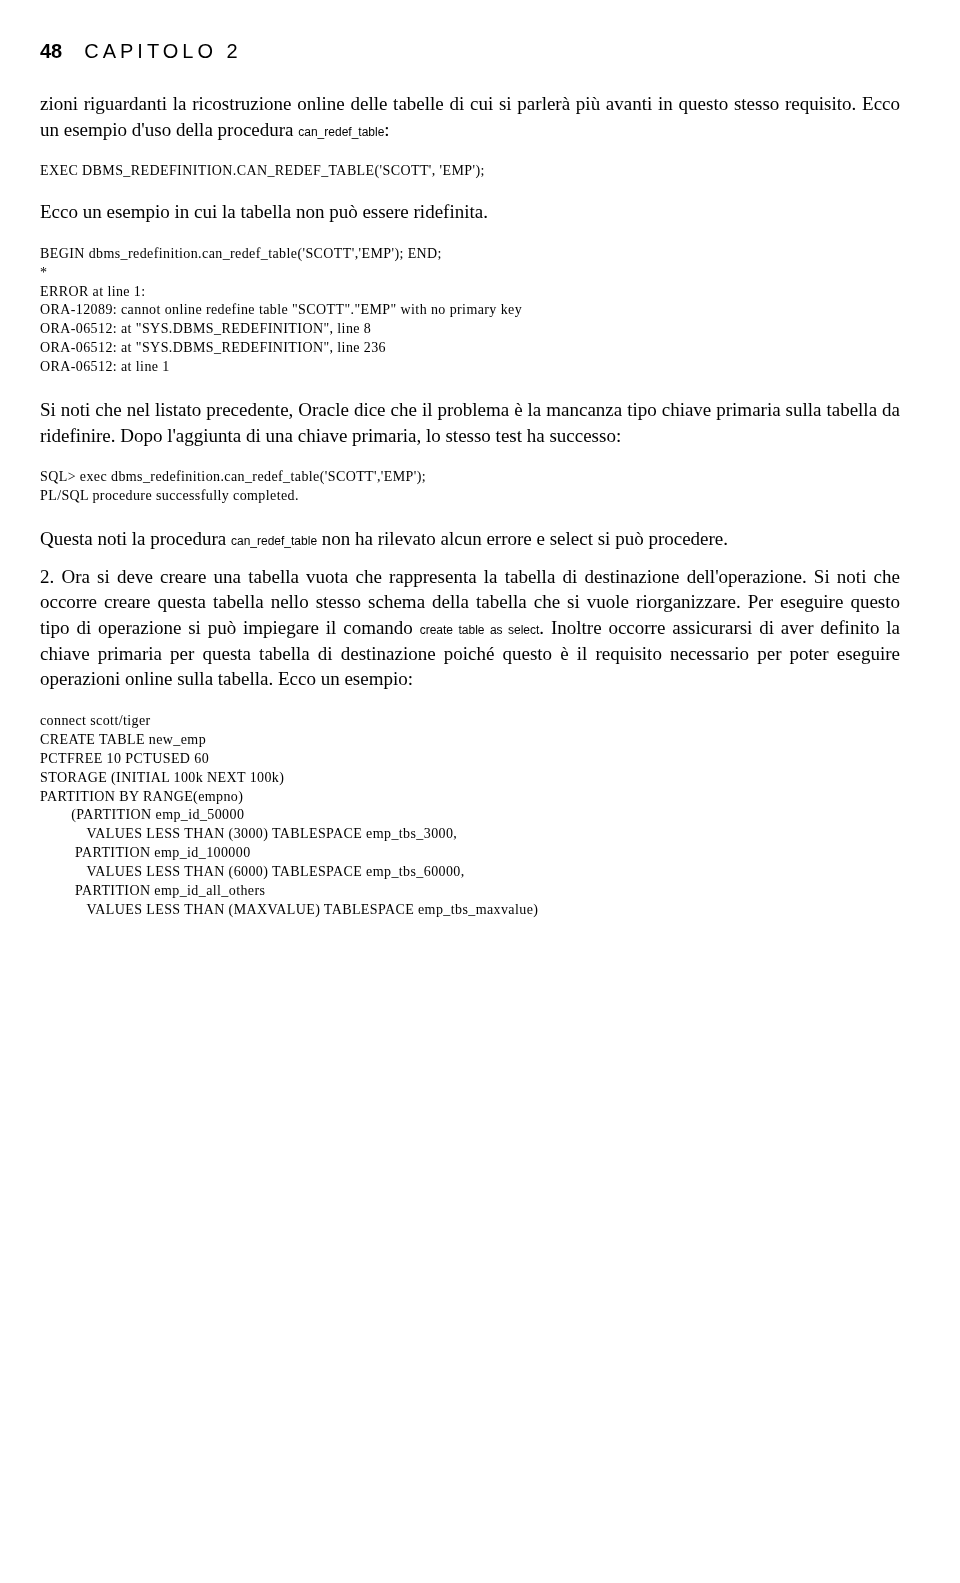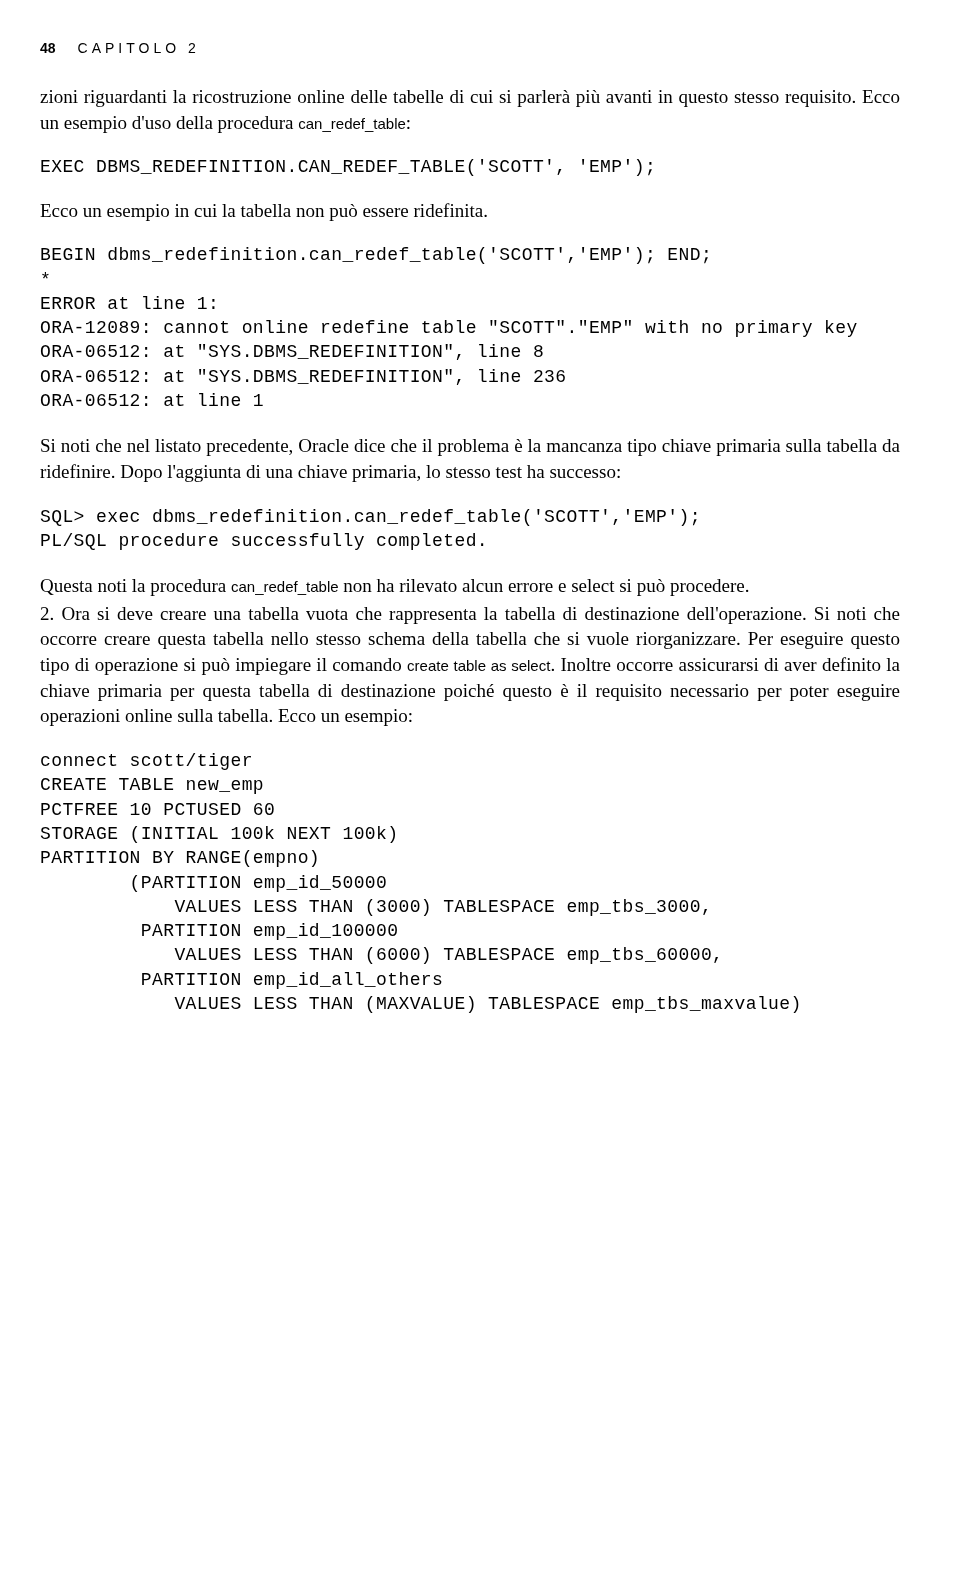--- a/index.html
+++ b/index.html
@@ -6,45 +6,45 @@
     margin: 0;
     padding: 40px 60px 40px 40px;
     font-family: Georgia, 'Times New Roman', serif;
     background: #fff;
     color: #000;
     width: 960px;
     box-sizing: border-box;
   }
   .header-line {
     font-family: Arial, Helvetica, sans-serif;
-    font-size: 14px;
+    font-size: 20px;
     letter-spacing: 4px;
     margin-bottom: 28px;
   }
   .page-number {
     font-weight: bold;
     letter-spacing: 0;
     margin-right: 22px;
   }
   .body-text {
     font-size: 19px;
     line-height: 1.35;
     margin: 0 0 20px 0;
     text-align: justify;
   }
   .body-text.no-margin {
     margin-bottom: 0;
   }
   .inline-code {
     font-family: Arial, Helvetica, sans-serif;
-    font-size: 15px;
+    font-size: 12px;
   }
   .code-block {
-    font-family: Liberation Mono, monospace;
-    font-size: 18px;
+    font-family: Liberation Serif, serif;
+    font-size: 14px;
     line-height: 1.35;
     white-space: pre;
     margin: 0 0 20px 0;
     letter-spacing: 0.4px;
   }
   .code-block.tight {
     margin-bottom: 18px;
   }
 </style>
 </head>
@@ -72,21 +72,21 @@
 
 <p class="body-text">Si noti che nel listato precedente, Oracle dice che il problema è la mancanza tipo chiave primaria sulla tabella da ridefinire. Dopo l'aggiunta di una chiave primaria, lo stesso test ha successo:</p>
 
 <div class="code-block">SQL&gt; exec dbms_redefinition.can_redef_table('SCOTT','EMP');
 PL/SQL procedure successfully completed.</div>
 
 <p class="body-text no-margin">
   <span>Questa noti la procedura </span><span class="inline-code">can_redef_table</span><span> non ha rilevato alcun errore e select si può procedere.</span>
 </p>
 
-<p class="body-text" style="margin-top:2px;">
+<p class="body-text" style="margin-top:12px;">
   <span>2.   Ora si deve creare una tabella vuota che rappresenta la tabella di destinazione dell'operazione. Si noti che occorre creare questa tabella nello stesso schema della tabella che si vuole riorganizzare. Per eseguire questo tipo di operazione si può impiegare il comando </span><span class="inline-code">create table as select</span><span>. Inoltre occorre assicurarsi di aver definito la chiave primaria per questa tabella di destinazione poiché questo è il requisito necessario per poter eseguire operazioni online sulla tabella. Ecco un esempio:</span>
 </p>
 
 <div class="code-block">connect scott/tiger
 CREATE TABLE new_emp
 PCTFREE 10 PCTUSED 60
 STORAGE (INITIAL 100k NEXT 100k)
 PARTITION BY RANGE(empno)
         (PARTITION emp_id_50000
             VALUES LESS THAN (3000) TABLESPACE emp_tbs_3000,

